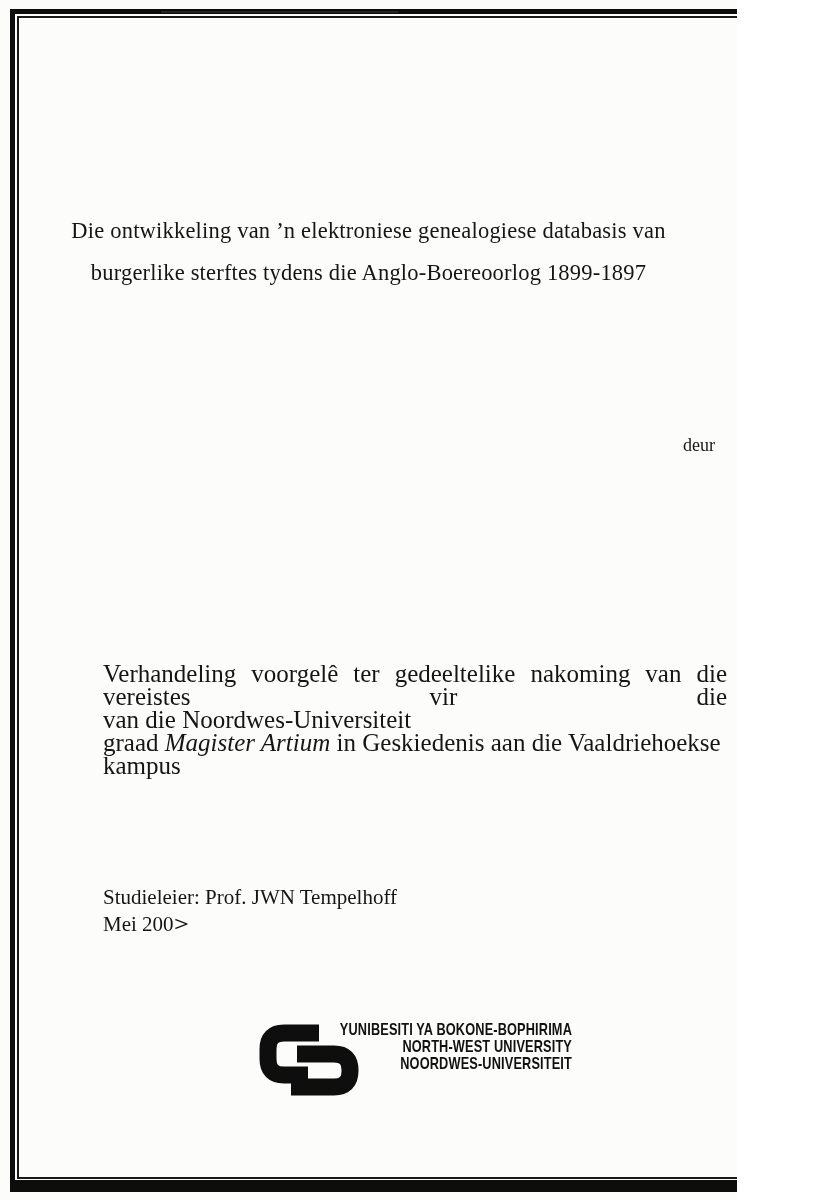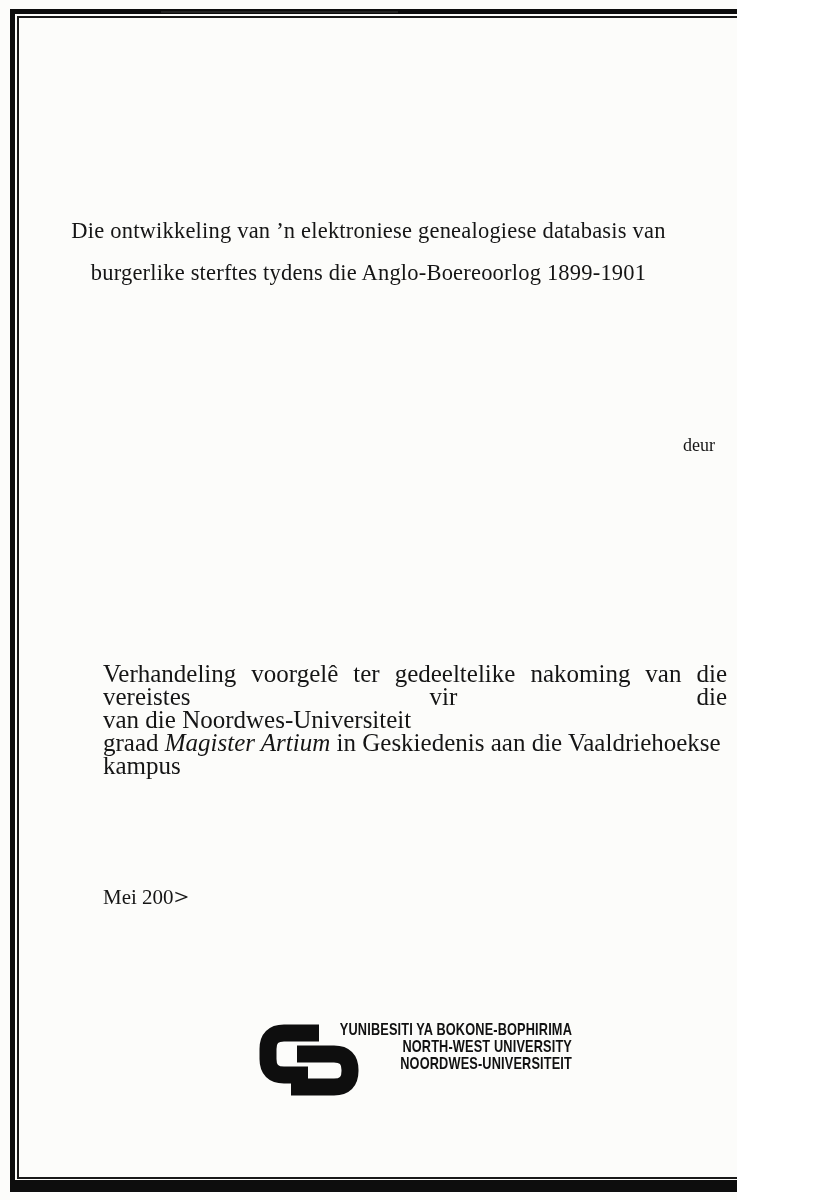--- a/index.html
+++ b/index.html
@@ -72,33 +72,34 @@
 <body>
 
 <div class="page">
 
   <div class="frame-outer">
     <div class="frame-inner"></div>
   </div>
 
   <div class="title">
     <div>Die ontwikkeling van ’n elektroniese genealogiese databasis van</div>
-    <div>burgerlike sterftes tydens die Anglo-Boereoorlog 1899-1901</div>
+    <div>burgerlike sterftes tydens die Anglo-Boereoorlog 1899-1897</div>
   </div>
 
   <div class="byline-label">deur</div>
 
 
   <div class="statement">
     <div class="just">Verhandeling voorgelê ter gedeeltelike nakoming van die vereistes vir die</div>
     <div>van die Noordwes-Universiteit</div>
     <div><span>graad </span><i>Magister Artium</i><span> in Geskiedenis aan die Vaaldriehoekse kampus</span></div>
   </div>
 
   <div class="footer-block">
+    <div>Studieleier: Prof. JWN Tempelhoff</div>
     <div><span>Mei 200</span><span class="glyph7">&gt;</span></div>
   </div>
 
   <div class="logo">
     <svg class="logo-mark" width="104" height="74" viewBox="0 0 104 74" aria-hidden="true">
       <path d="M 62 10 H 27 Q 11 10 11 26 V 36 Q 11 52 27 52 H 51" fill="none" stroke="#0e0e0e" stroke-width="17"></path>
       <path d="M 40 31 H 77 Q 93 31 93 47 V 48 Q 93 64 77 64 H 34" fill="none" stroke="#0e0e0e" stroke-width="17"></path>
     </svg>
     <div class="logo-text">
       <div>YUNIBESITI YA BOKONE-BOPHIRIMA</div>

